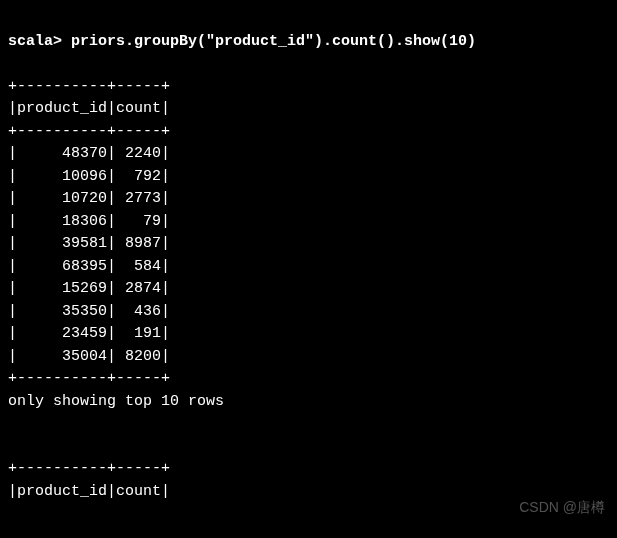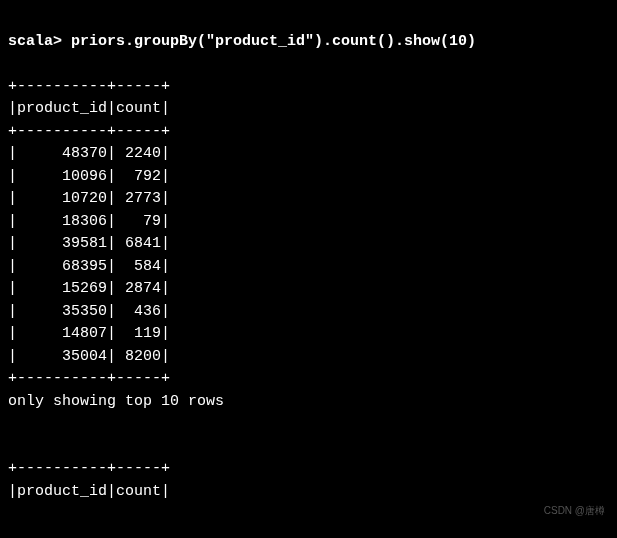--- a/index.html
+++ b/index.html
@@ -24,42 +24,42 @@
     }
     .prompt-line {
       display: block;
       font-weight: bold;
     }
     .watermark {
       position: absolute;
       bottom: 20px;
       right: 12px;
       color: #888;
-      font-size: 10px;
+      font-size: 14px;
       font-family: Arial, sans-serif;
       opacity: 0.6;
     }
   </style>
 </head>
 <body>
 
 <div class="terminal">
 <span class="prompt-line">scala&gt; priors.groupBy("product_id").count().show(10)</span>
 <span>+----------+-----+</span>
 <span>|product_id|count|</span>
 <span>+----------+-----+</span>
 <span>|     48370| 2240|</span>
 <span>|     10096|  792|</span>
 <span>|     10720| 2773|</span>
 <span>|     18306|   79|</span>
-<span>|     39581| 6841|</span>
+<span>|     39581| 8987|</span>
 <span>|     68395|  584|</span>
 <span>|     15269| 2874|</span>
 <span>|     35350|  436|</span>
-<span>|     14807|  119|</span>
+<span>|     23459|  191|</span>
 <span>|     35004| 8200|</span>
 <span>+----------+-----+</span>
 <span>only showing top 10 rows</span>
 
 
 <span>+----------+-----+</span>
 <span>|product_id|count|</span>
 
 
 

